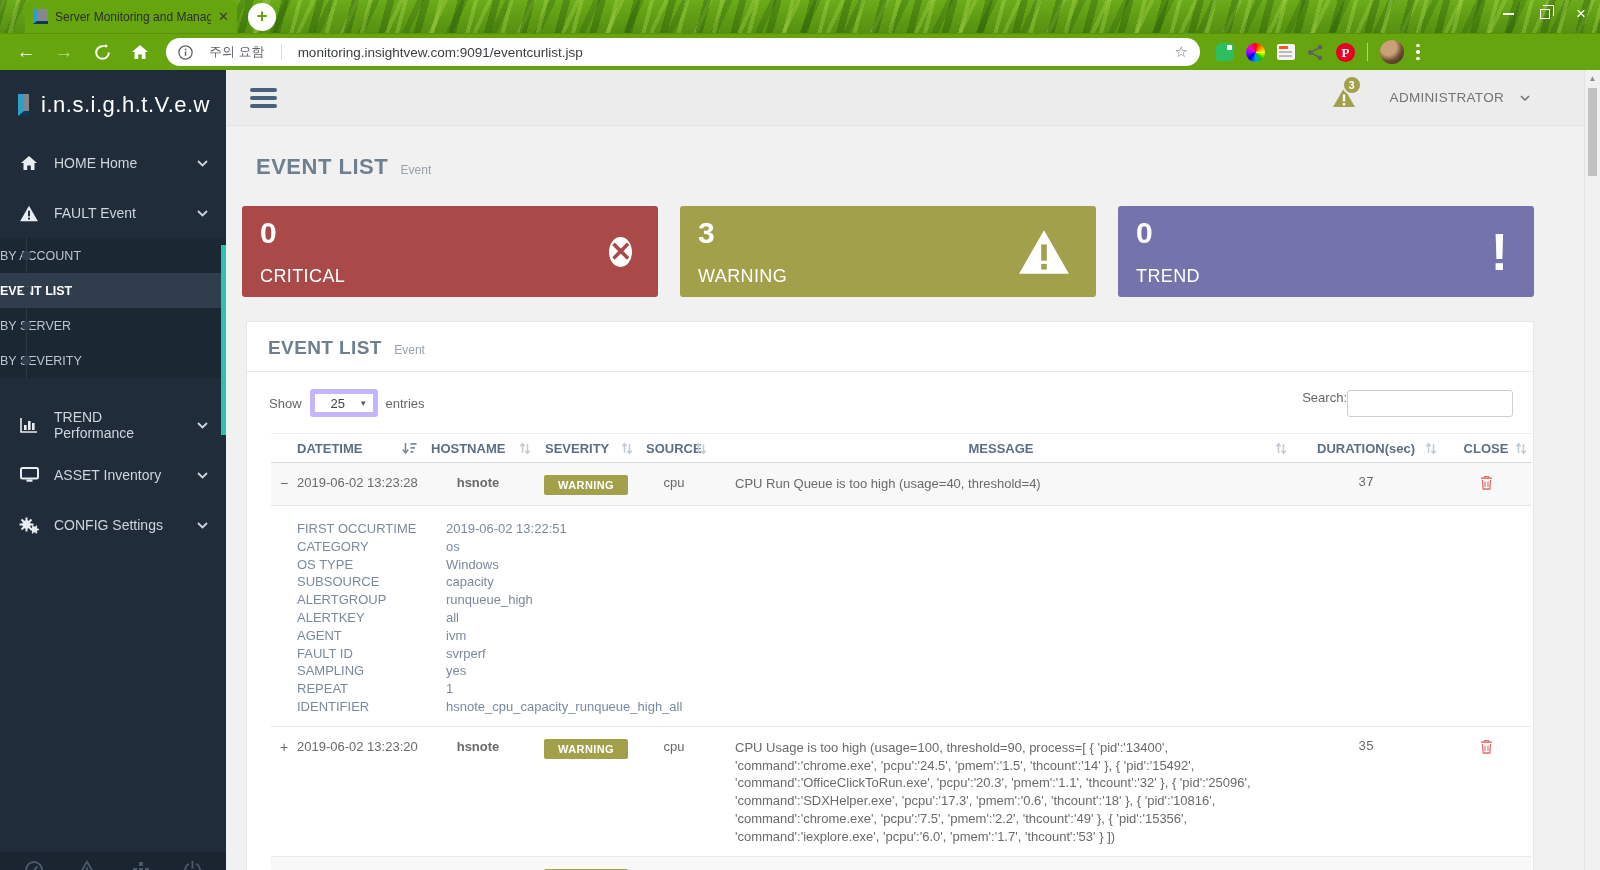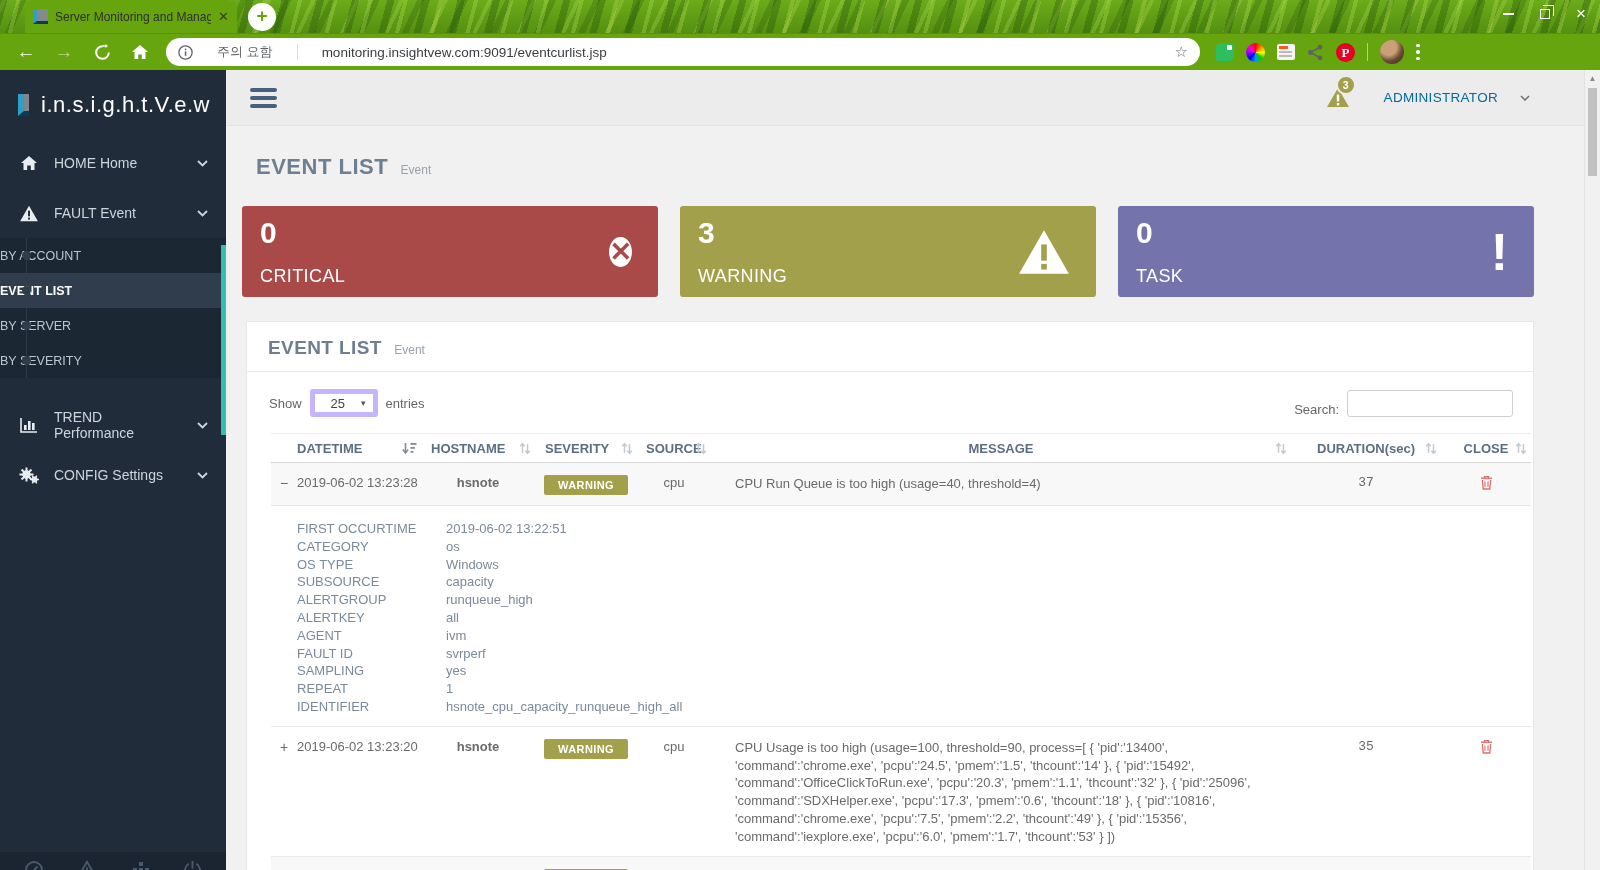--- a/index.html
+++ b/index.html
@@ -28,21 +28,21 @@
   .winctrl .restore::before { content:""; position:absolute; left:2px; top:-5px; width:10px; height:10px;
     border:1.5px solid #fff; border-bottom:none; border-left:none; }
   .winctrl .close { color:#fff; font-size:17px; line-height:12px; }
 
   .toolbar { height:37px; background:#67a50e; border-top:1px solid rgba(0,0,0,.12);
     display:flex; align-items:center; padding:0 10px; gap:6px; }
   .nav-ico { width:32px; height:28px; display:flex; align-items:center; justify-content:center;
     color:#fff; font-size:19px; }
   .nav-ico.disabled { color:rgba(255,255,255,.55); }
   .urlbar { height:28px; flex:none; width:1034px; margin-left:4px; background:#fff; border-radius:14px;
-    display:flex; align-items:center; padding:0 12px; gap:24px; }
+    display:flex; align-items:center; padding:0 12px; gap:16px; }
   .urlbar .sec { color:#5f6368; font-size:13px; display:flex; align-items:center; gap:6px; white-space:nowrap; }
   .urlbar .sep { width:1px; height:16px; background:#dadce0; }
   .urlbar .url { color:#3a3d40; font-size:13.5px; flex:1; white-space:nowrap; overflow:hidden; }
   .urlbar .star { color:#6a6d70; font-size:15px; }
   .ext { display:flex; align-items:center; gap:12px; margin-left:10px; }
   .ext .divider { width:1px; height:18px; background:rgba(255,255,255,.5); }
   .ico-evernote { width:18px; height:18px; background:#2dbe60; border-radius:5px 5px 5px 2px; position:relative; }
   .ico-evernote::after { content:""; position:absolute; right:2px; top:2px; width:5px; height:5px; background:#fff; border-radius:1px; }
   .ico-wheel { width:19px; height:19px; border-radius:50%;
     background:conic-gradient(#f00,#ff8000,#ff0,#0c0,#09f,#00f,#90f,#f0c,#f00); }
@@ -85,21 +85,21 @@
   .main { flex:1; position:relative; background:#f1f1f1; }
   .topbar { height:56px; background:#ececec; border-bottom:1px solid #e2e2e2;
     display:flex; align-items:center; padding:0 70px 0 24px; }
   .hamburger { display:flex; flex-direction:column; gap:4px; }
   .hamburger i { width:27px; height:4px; border-radius:2px; background:#49607a; }
   .topbar-right { margin-left:auto; display:flex; align-items:center; gap:34px; }
   .notif { position:relative; }
   .notif .badge { position:absolute; top:-12px; left:10px; width:20px; height:20px; border-radius:50%;
     background:#a3a04b; border:2px solid #ececec; color:#fff; font-size:10.5px; font-weight:bold;
     text-align:center; line-height:16px; }
-  .admin { display:flex; align-items:center; gap:22px; color:#0369a1; font-size:13.5px; letter-spacing:.3px; }
+  .admin { display:flex; align-items:center; gap:16px; color:#737373; font-size:13.5px; letter-spacing:.3px; }
 
   .content { padding:28px 66px 0 16px; }
   .page-title-row { padding-left:14px; margin-bottom:26px; }
   .page-title { color:#6e7f90; font-size:22px; display:inline; letter-spacing:.5px; }
   .page-sub { color:#97a1ab; font-size:12px; margin-left:8px; }
 
   .cards { display:flex; gap:22px; }
   .card { flex:1; height:91px; border-radius:3px; color:#fff; position:relative; padding:12px 18px; }
   .card.critical { background:#a94a48; }
   .card.warning  { background:#a3a04b; }
@@ -113,21 +113,21 @@
 
   
   .panel { margin:24px 0 0 4px; background:#fff; border:1px solid #e7e7e7; min-height:560px; }
   .panel-head { padding:15px 0 12px 21px; border-bottom:1px solid #e8e8e8; }
   .panel-title { color:#6e7f90; font-size:19px; display:inline; letter-spacing:.4px; }
   .panel-sub { color:#97a1ab; font-size:12px; margin-left:8px; }
   .controls { display:flex; align-items:center; margin:17px 20px 8px 22px; font-size:13px; color:#666; }
   .lenbox { display:flex; align-items:center; justify-content:space-between; width:68px; height:28px;
     border:5px solid #c4b5fd; border-radius:3px; margin:0 8px; padding:0 7px 0 16px; color:#444; }
   .lenbox .arr { font-size:9px; color:#555; }
-  .search { margin-left:auto; display:flex; align-items:flex-end; gap:8px; }
+  .search { margin-left:auto; display:flex; align-items:flex-start; }
   .search input { width:166px; height:27px; border:1px solid #cfcfcf; border-radius:3px; padding:0 6px; font-size:13px; }
 
   .table { margin:16px 0 0 24px; width:1260px; font-size:13px; }
   .thead { display:flex; height:30px; align-items:center; border-top:1px solid #ececec;
     border-bottom:1px solid #d8d8d8; color:#5c6f82; font-weight:bold; font-size:13px; }
   .th { position:relative; height:100%; display:flex; align-items:center; }
   .th .sort { position:absolute; right:4px; top:8px; }
   .c-tog{width:26px;} .c-dt{width:124px;} .c-host{width:114px;} .c-sev{width:102px;}
   .c-src{width:74px;} .c-msg{width:580px;} .c-dur{width:150px;} .c-cls{width:90px;}
   .th.c-host,.th.c-sev { padding-left:10px; }
@@ -282,20 +282,34 @@
           </svg>
       </span>
       <span class="lbl">TREND Performance</span>
       <span class="chev">
         <svg width="11" height="7" viewBox="0 0 11 7">
             <path d="M1 1 L5.5 5.5 L10 1" fill="none" stroke="#cdd5dd" stroke-width="1.8"></path>
           </svg>
       </span>
     </div>
 
+    <div class="nav-item">
+      <span class="glyph">
+        <svg width="19" height="16" viewBox="0 0 19 16">
+            <rect x="1" y="1" width="17" height="10.5" rx="1.5" fill="none" stroke="#e8edf2" stroke-width="2"></rect>
+            <rect x="6.5" y="12.5" width="6" height="2.2" fill="#e8edf2"></rect>
+          </svg>
+      </span>
+      <span class="lbl">ASSET Inventory</span>
+      <span class="chev">
+        <svg width="11" height="7" viewBox="0 0 11 7">
+            <path d="M1 1 L5.5 5.5 L10 1" fill="none" stroke="#cdd5dd" stroke-width="1.8"></path>
+          </svg>
+      </span>
+    </div>
 
     <div class="nav-item">
       <span class="glyph">
         <svg width="20" height="17" viewBox="0 0 20 17">
             <g fill="#e8edf2">
               <circle cx="7.5" cy="7.5" r="4.2"></circle>
               <circle cx="7.5" cy="7.5" r="1.8" fill="#212c3a"></circle>
               <rect x="6.5" y="0.5" width="2" height="14" transform="rotate(0 7.5 7.5)"></rect>
               <rect x="6.5" y="0.5" width="2" height="14" transform="rotate(45 7.5 7.5)"></rect>
               <rect x="0.5" y="6.5" width="14" height="2"></rect>
@@ -396,21 +410,21 @@
           <div class="cico">
             <svg width="52" height="46" viewBox="0 0 24 21">
                 <path d="M12 0.5 L23.5 20.5 H0.5 Z" fill="#fff"></path>
                 <rect x="10.7" y="7" width="2.6" height="7.5" fill="#a3a04b"></rect>
                 <rect x="10.7" y="16" width="2.6" height="2.6" fill="#a3a04b"></rect>
               </svg>
           </div>
         </div>
         <div class="card info">
           <div class="count">0</div>
-          <div class="lbl">TASK</div>
+          <div class="lbl">TREND</div>
           <div class="cico"><span class="info-bang">!</span></div>
         </div>
       </div>
 
       <div class="panel">
         <div class="panel-head">
           <h2 class="panel-title">EVENT LIST</h2>
           <span class="panel-sub">Event</span>
         </div>
 

